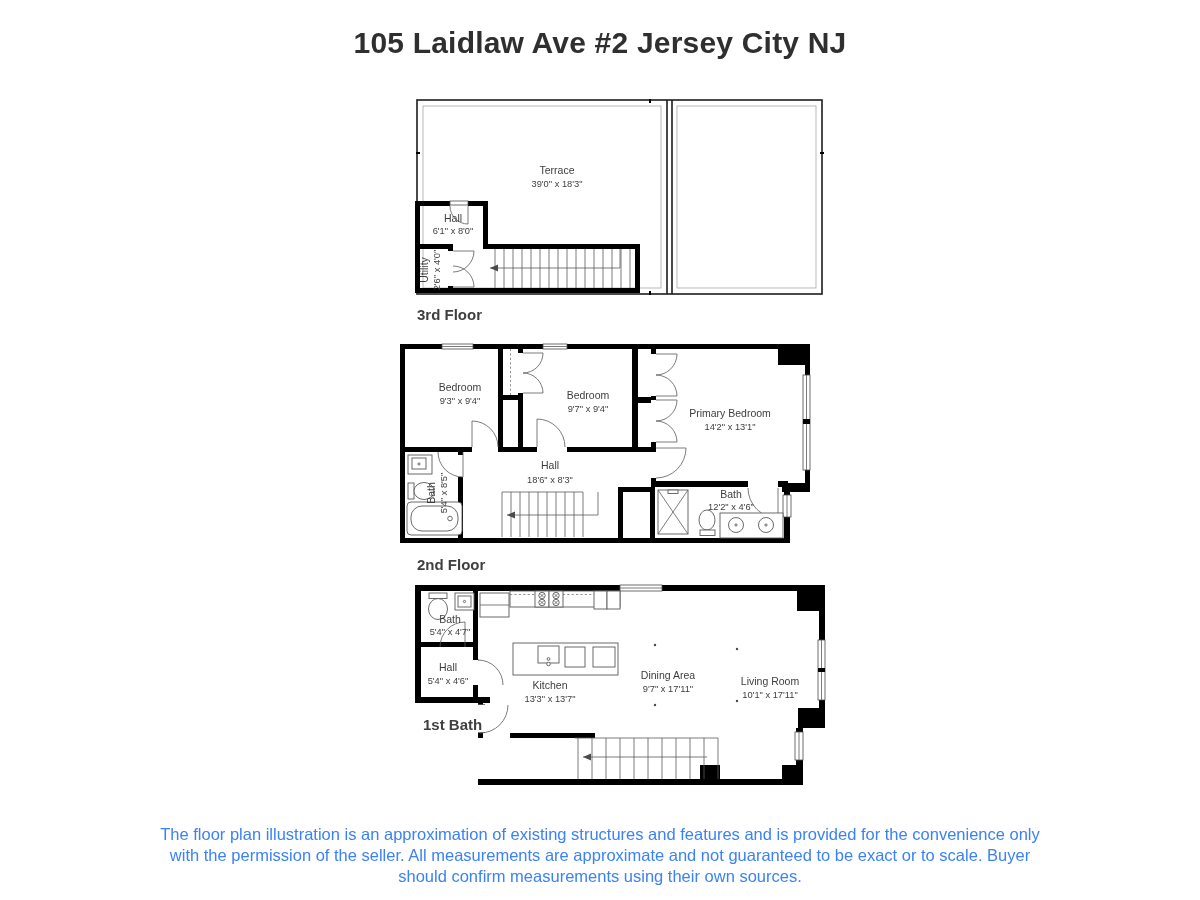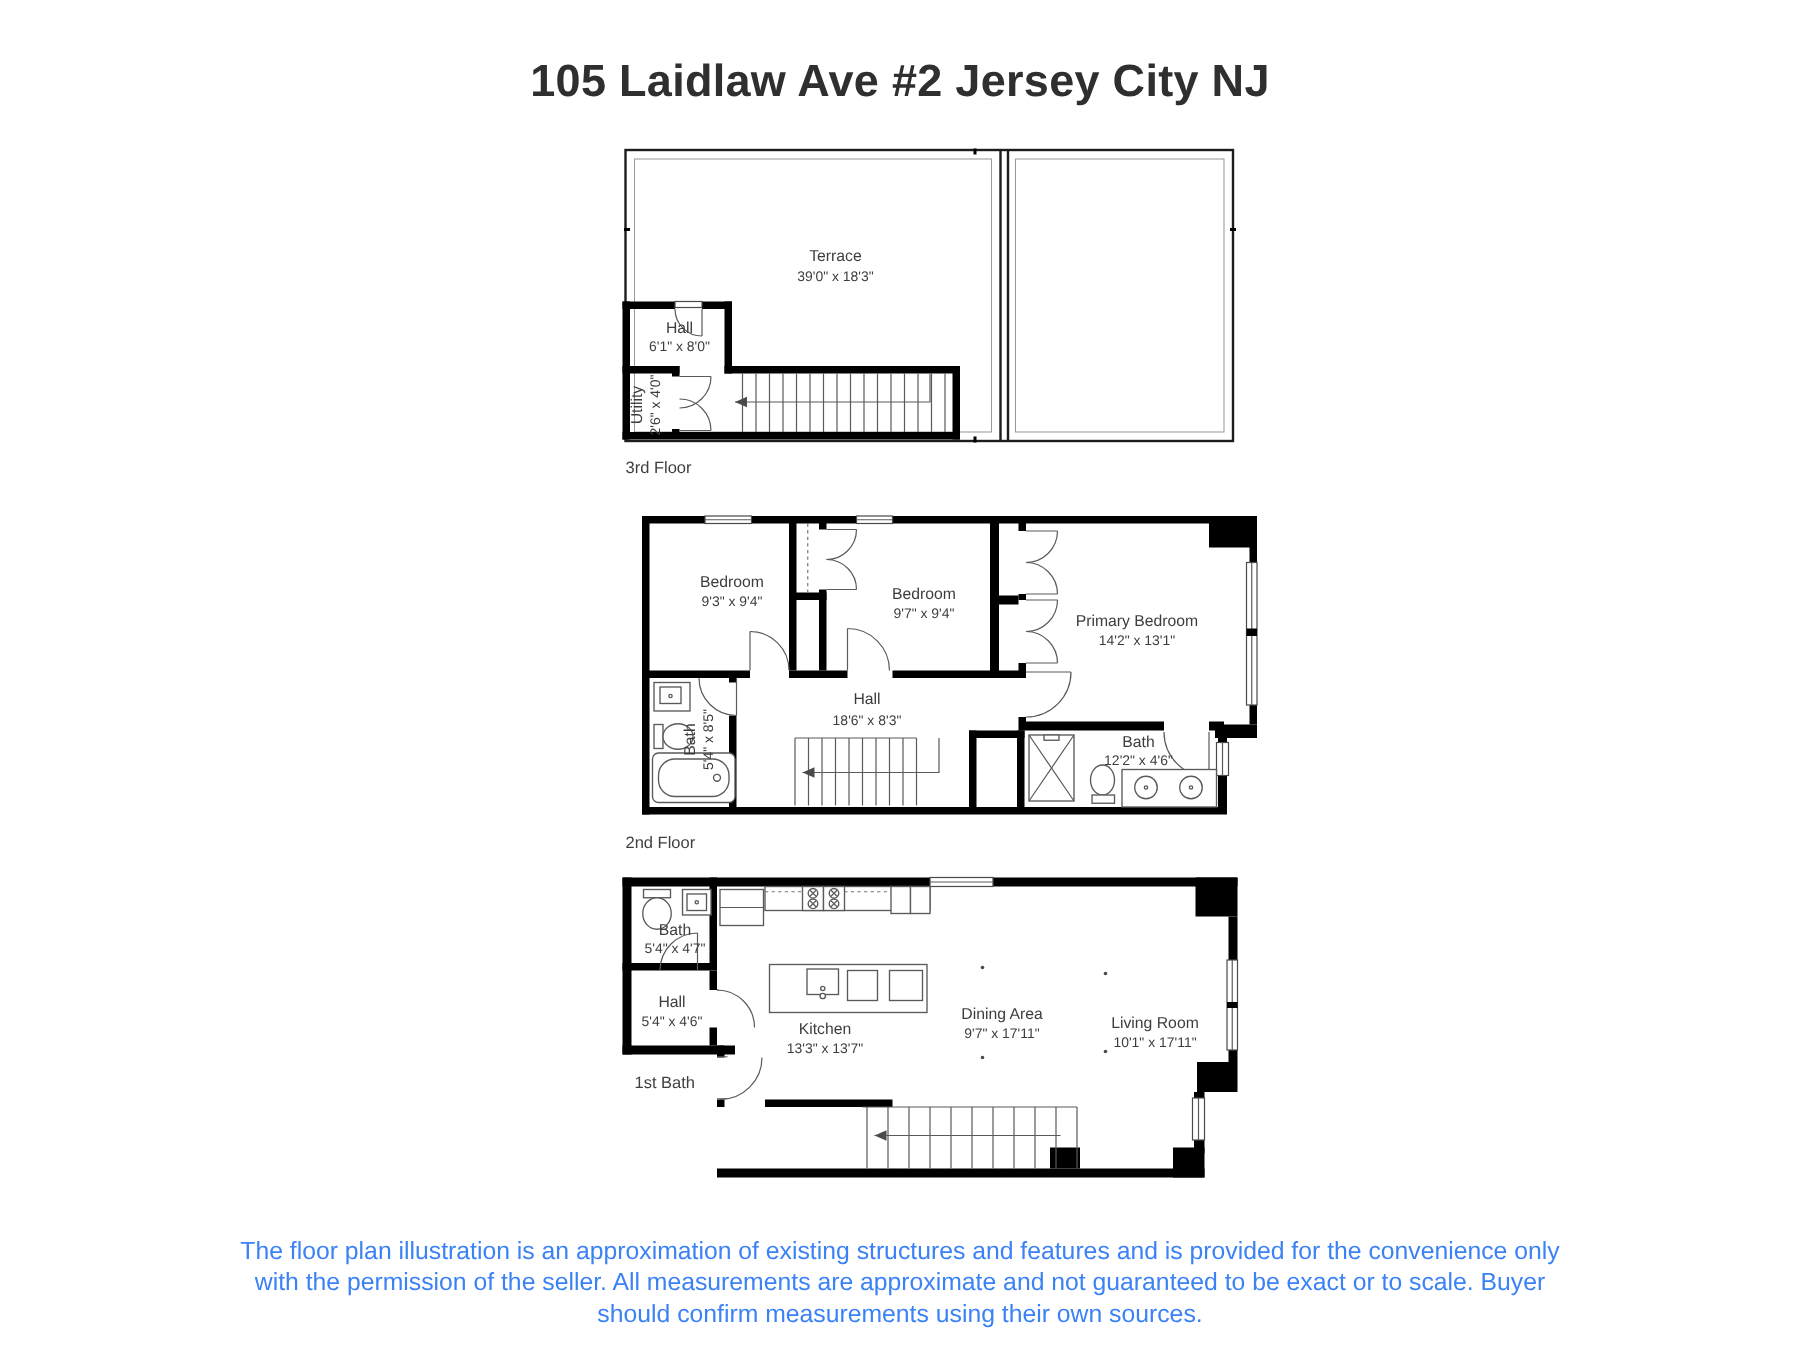--- a/index.html
+++ b/index.html
@@ -1,21 +1,21 @@
 <!DOCTYPE html>
 <html><head>
 <meta charset="utf-8">
 <style>
   html,body{margin:0;padding:0;background:#fff;}
   #page{position:relative;width:1200px;height:900px;background:#ffffff;overflow:hidden;
         font-family:"Liberation Sans",sans-serif;}
   #title{position:absolute;top:26px;left:0;width:1200px;text-align:center;
-         font-size:30px;font-weight:bold;color:#2f2f2f;letter-spacing:.2px;margin-top:12px;}
+         font-size:30px;font-weight:bold;color:#2f2f2f;letter-spacing:.2px;}
   .plan{position:absolute;text-align:right;}
-  .floor-caption{position:absolute;font-size:11px;color:#3f3f3f;}
+  .floor-caption{position:absolute;font-size:15px;color:#3f3f3f;font-weight:bold;}
   #disclaimer{position:absolute;top:824px;left:160px;width:880px;text-align:center;
               font-size:16.5px;line-height:1.26;color:#3b82f6;}
   svg{overflow:visible;display:block;}
   rect.wall{fill:#000;}
   .thin{fill:none;stroke:#1d1d1d;stroke-width:1.6;}
   .inner{fill:none;stroke:#9a9a9a;stroke-width:.7;}
   .lite{fill:none;stroke:#5a5a5a;stroke-width:.8;}
   .fixt{fill:#fff;stroke:#5a5a5a;stroke-width:.9;}
   .win{fill:#fff;stroke:#4a4a4a;stroke-width:.8;}
   .dash{fill:none;stroke:#777;stroke-width:.8;stroke-dasharray:2.2 2.2;}
@@ -72,21 +72,21 @@
       <text class="rname" x="142" y="76">Terrace</text>
       <text class="rdims" x="142" y="89">39'0" x 18'3"</text>
       <text class="rname" x="38" y="124">Hall</text>
       <text class="rdims" x="38" y="136">6'1" x 8'0"</text>
       <text class="rname" x="13" y="172" transform="rotate(-90 13 172)">Utility</text>
       <text class="rdims" x="25" y="172" transform="rotate(-90 25 172)">2'6" x 4'0"</text>
     </svg>
   </div>
   <div class="floor-caption" style="left:417px;top:306px;">3rd Floor</div>
 
-  <div class="plan" style="left:428px;top:344px;width:478px;height:202px;">
+  <div class="plan" style="left:400px;top:344px;width:478px;height:202px;">
     <svg width="410" height="202" viewBox="0 0 410 202">
       <g>
         <rect class="wall" x="0" y="0" width="42" height="5"></rect>
         <rect class="wall" x="73" y="0" width="70" height="5"></rect>
         <rect class="wall" x="167" y="0" width="211" height="5"></rect>
         <rect class="wall" x="378" y="0" width="32" height="21"></rect>
         <rect class="wall" x="0" y="0" width="5" height="199"></rect>
         <rect class="wall" x="0" y="194" width="390" height="5"></rect>
         <rect class="wall" x="405" y="0" width="5" height="31"></rect>
         <rect class="wall" x="405" y="126" width="5" height="13"></rect>

